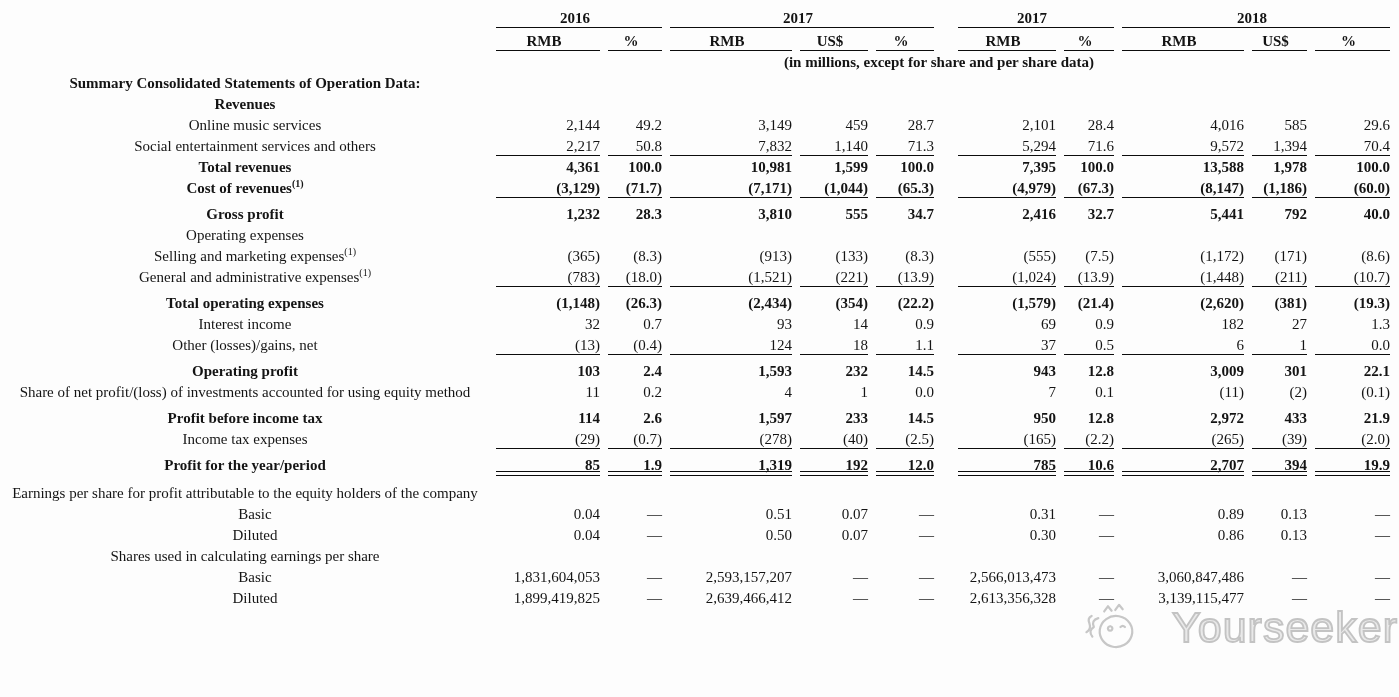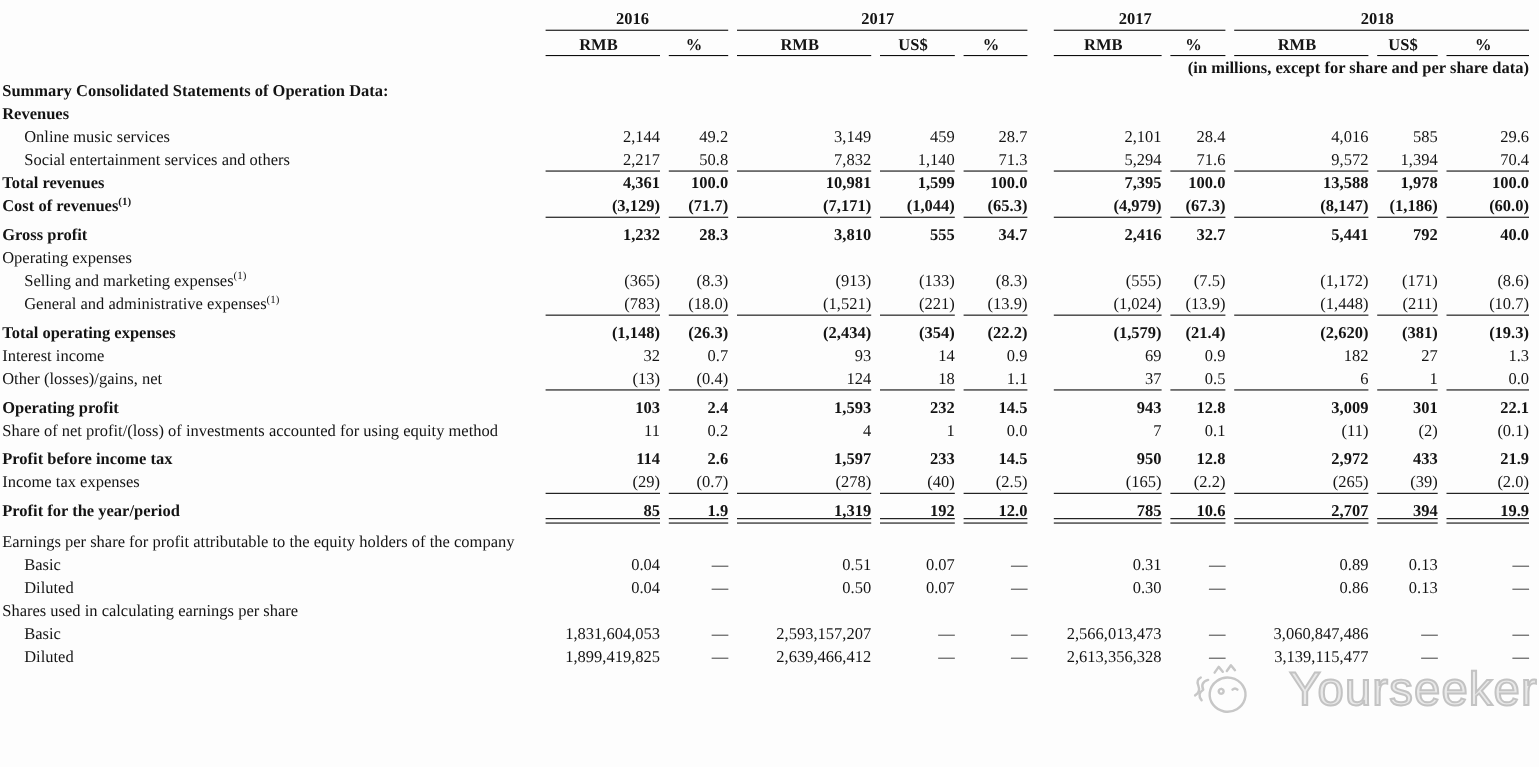--- a/index.html
+++ b/index.html
@@ -9,26 +9,26 @@
   }
   table { border-collapse:collapse; table-layout:fixed; width:1399px; margin-top:6px; }
   td,th {
     padding:0; vertical-align:bottom; font-size:15px; line-height:21px;
     position:relative; white-space:nowrap;
   }
   th { font-weight:bold; text-align:center; }
   thead tr.hA > * { height:27px; }
   thead tr.hB > * { height:23px;margin-top:38px; }
   thead tr.hC > * { height:23px; }
-  thead tr.hD > * { height:20px;text-align:right; }
+  thead tr.hD > * { height:20px; }
   .note-cell { text-align:center; font-weight:bold; padding-right:88px; }
   tbody td { height:21px; }
   .num { text-align:right; }
   .b { font-weight:bold; }
-  .label { text-align:left; padding-left:2px; }
+  .label { text-align:center; padding-left:2px; }
   .ind1 { padding-left:22px; }
   .wrap { white-space:normal; padding-left:26px; text-indent:-24px; }
   sup { font-size:10px; line-height:0; letter-spacing:0; }
   
   .u::after, .hu::after {
     content:""; position:absolute; left:8px; right:0; bottom:1px;
     border-bottom:1.7px solid #0c0c0c;
   }
   
   .uu::after {

